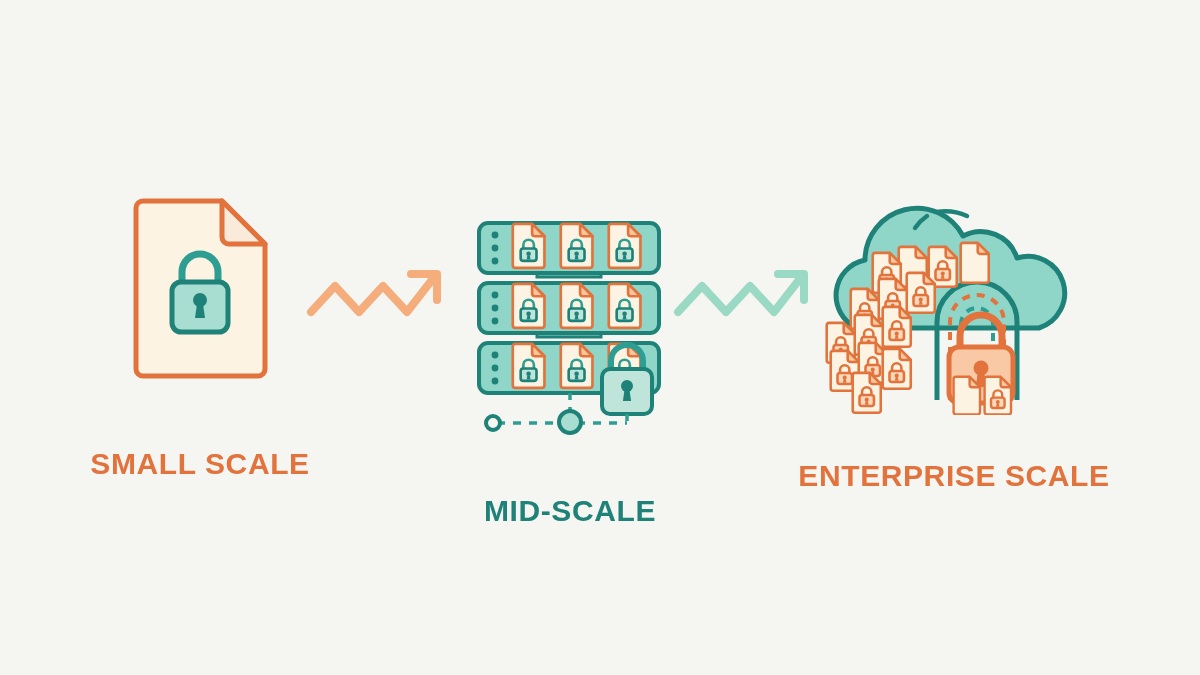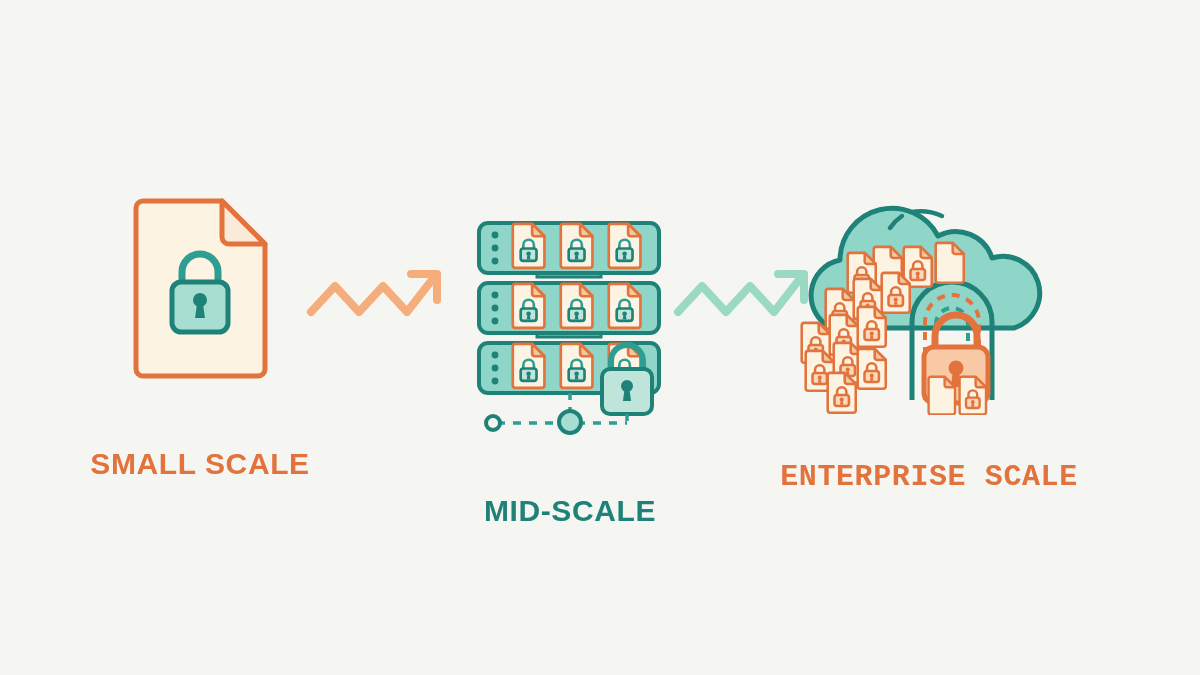--- a/index.html
+++ b/index.html
@@ -36,21 +36,21 @@
     font-weight: bold;
     letter-spacing: 0.02em;
     white-space: nowrap;
     text-align: center;
     line-height: 1;
   }
 
   
   #col-small  { left: 60px;  top: 196px; width: 280px; }
   #col-mid    { left: 455px; top: 186px; width: 230px; margin-top: 35px; }
-  #col-ent    { left: 739px; top: 190px; width: 380px; font-family: Liberation Mono, monospace; }
+  #col-ent    { left: 764px; top: 190px; width: 380px; }
 
   #col-small .stage-label { font-size: 30px; color: #e2733c; margin-top: 64px; }
   #col-mid   .stage-label { font-size: 30px; color: #1f8278; margin-top: 56px; }
   #col-ent   .stage-label { font-size: 30px; color: #e2733c; margin-top: 42px; }
 
   .arrow {
     position: absolute;
   }
   #arrow-1 { left: 305px; top: 262px; }
   #arrow-2 { left: 672px; top: 262px; }

